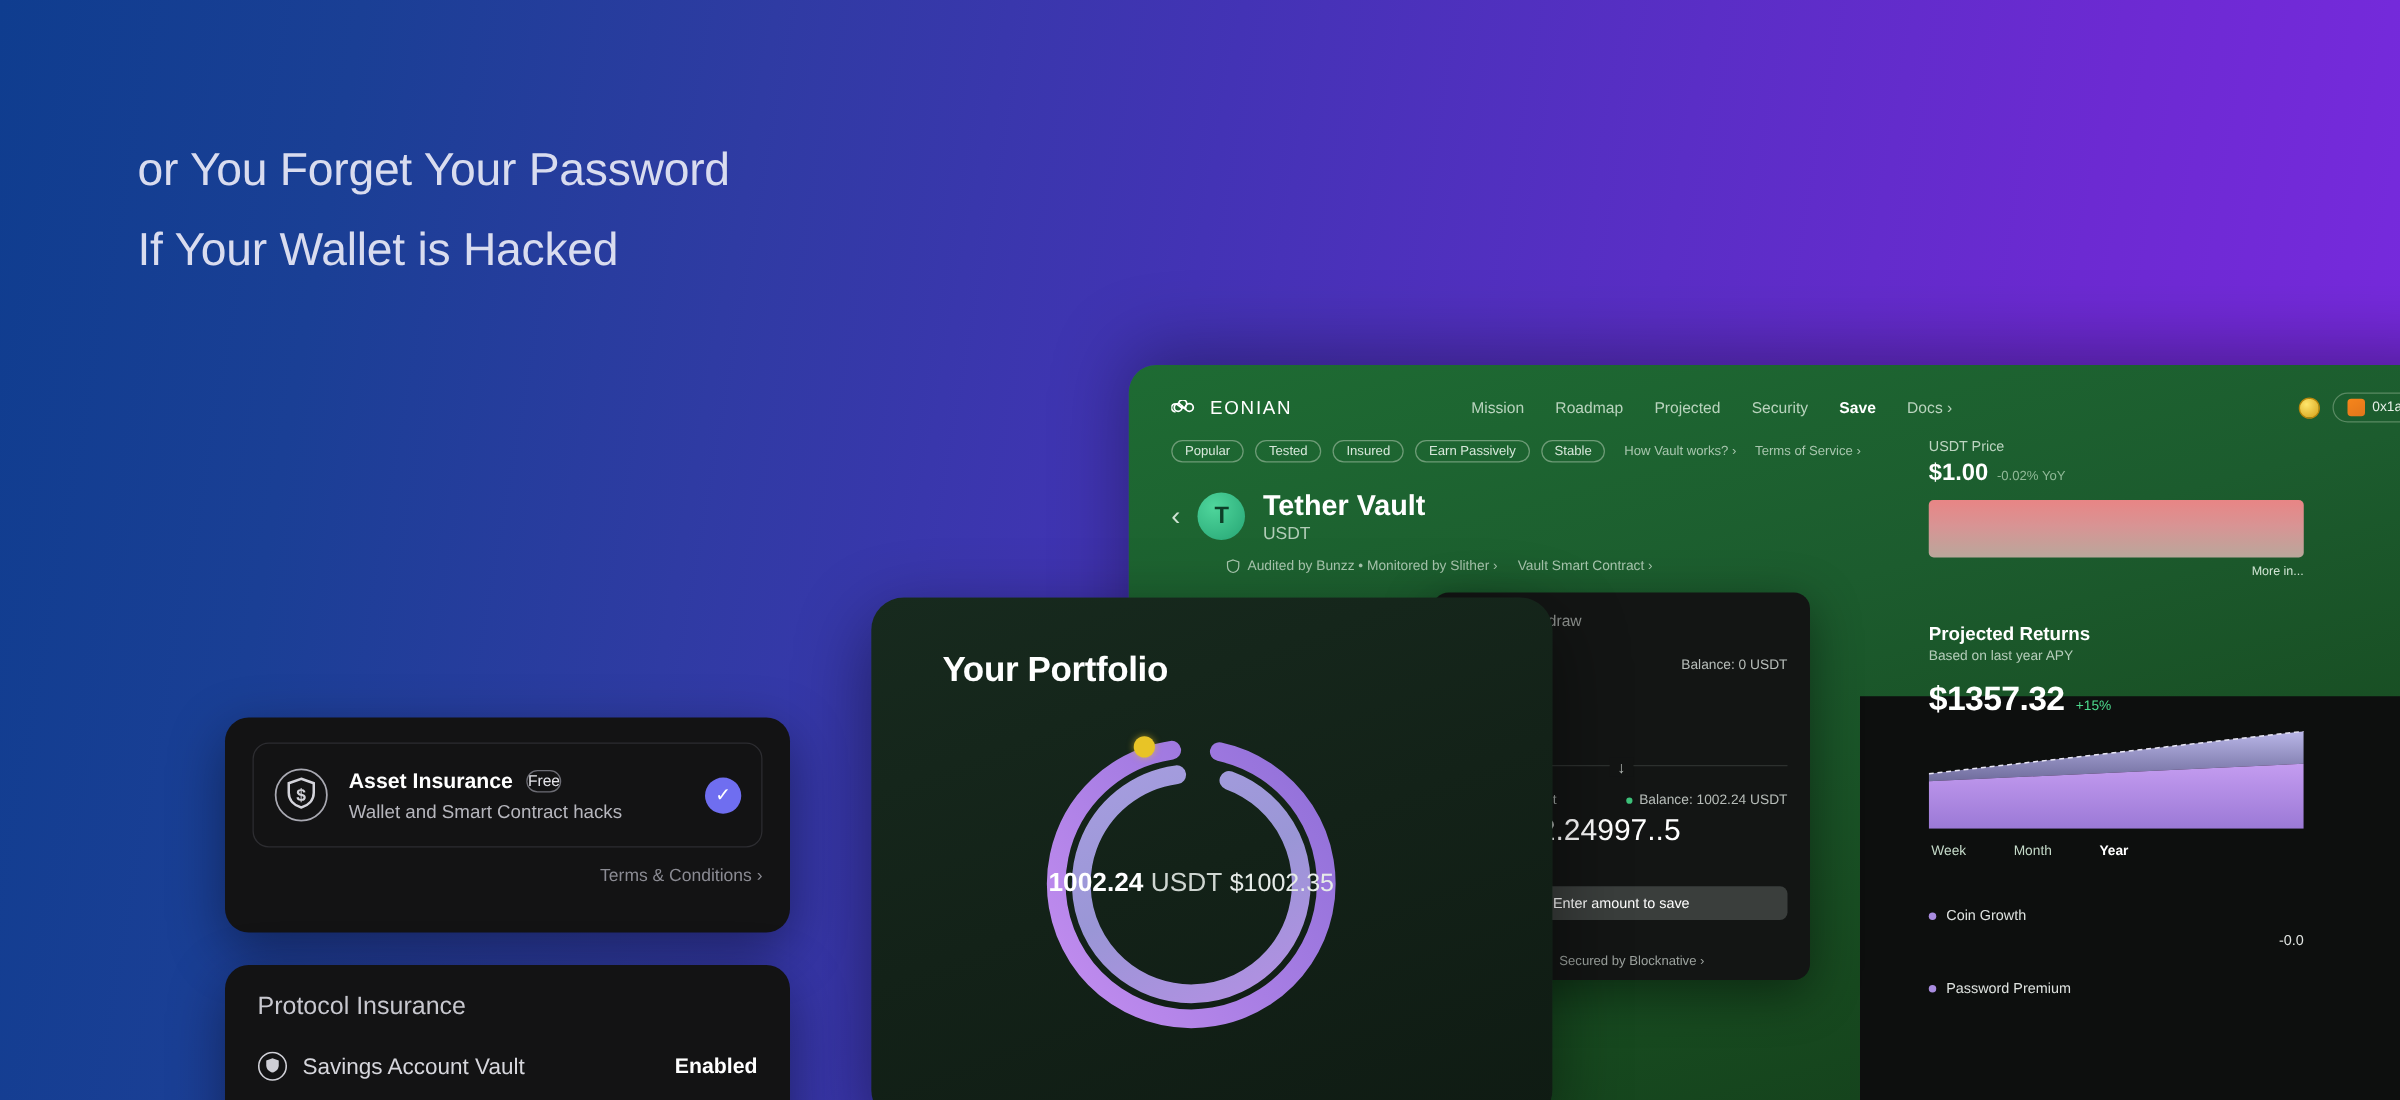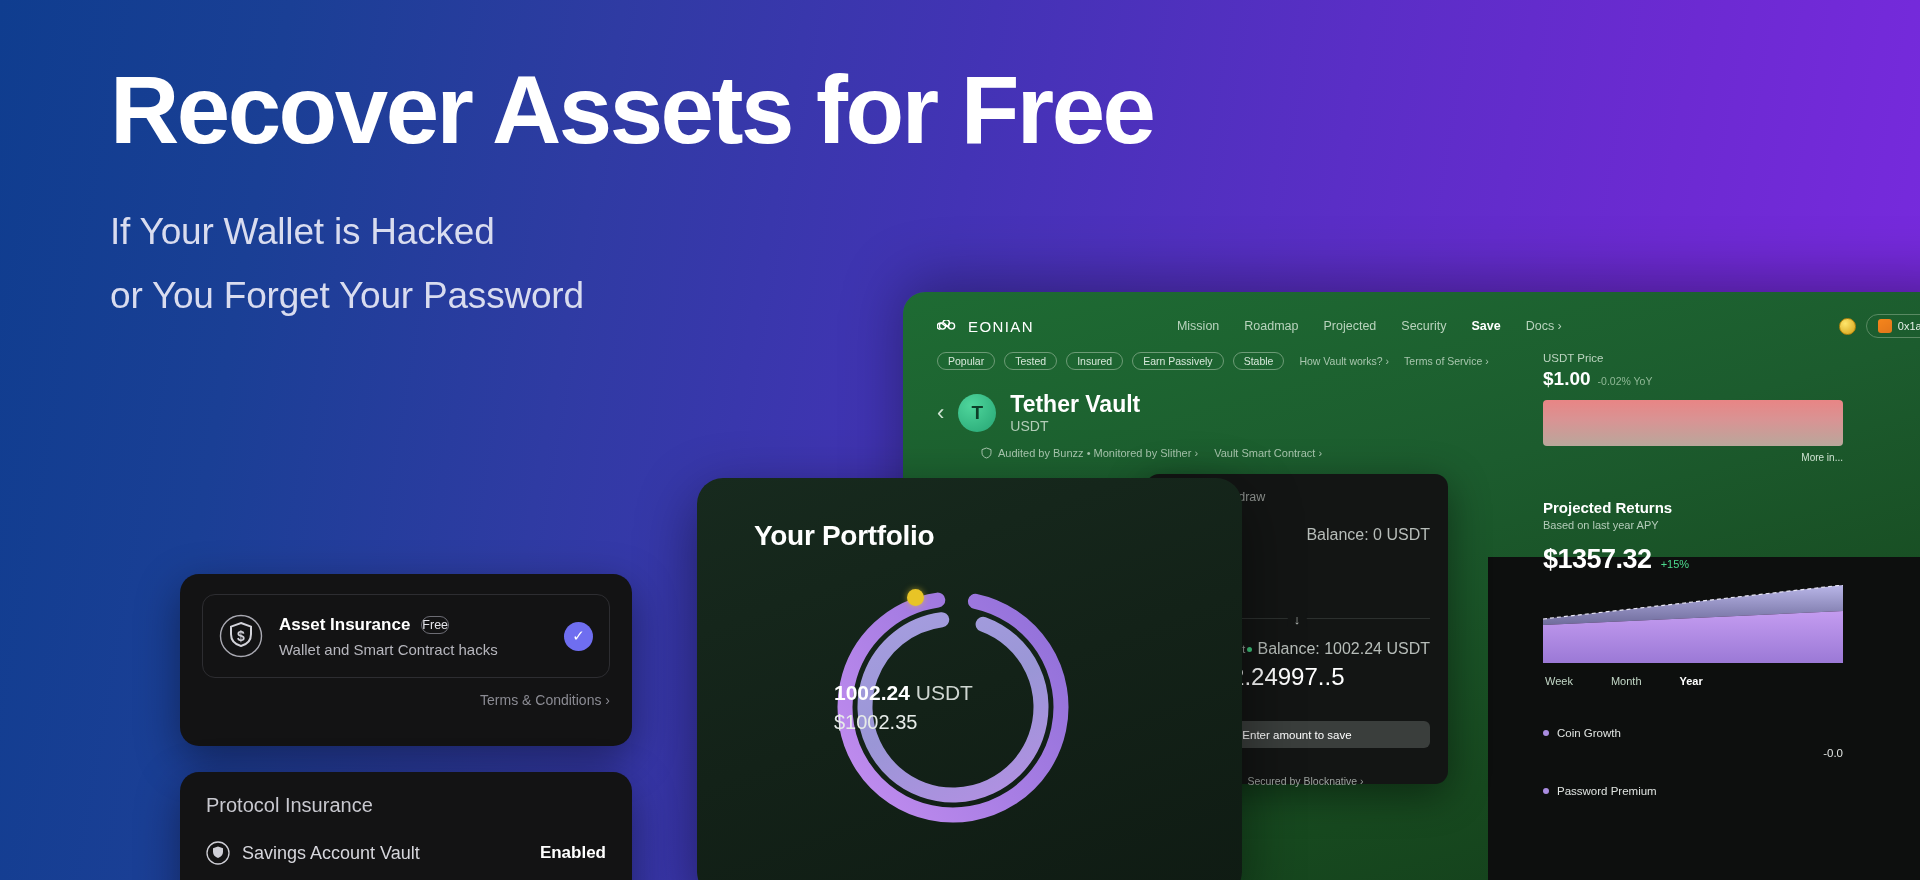--- a/index.html
+++ b/index.html
@@ -77,21 +77,21 @@
   .save-panel {
     position:absolute; left:243px; top:182px; width:302px; height:310px;
     background:#131514; border-radius:13px; padding:16px 18px;
     box-shadow:0 10px 40px rgba(0,0,0,.45);
   }
   .panel-tabs { display:flex; gap:20px; margin-bottom:22px; }
   .ptab { font-size:12.5px; color:#8d918e; }
   .ptab.active { color:#ffffff; font-weight:bold; }
   .row-between { display:flex; justify-content:space-between; align-items:center; }
   .lbl-sm { color:#9ca29e; font-size:11px; }
-  .bal-sm { color:#b7bdb9; font-size:16px; display:flex; align-items:center; gap:5px; }
+  .bal-sm { color:#b7bdb9; font-size:11px; display:flex; align-items:center; gap:5px; }
   .dot-green { width:5px; height:5px; border-radius:50%; background:#3ec27a; display:inline-block; }
   .amt-row { display:flex; align-items:center; gap:10px; margin-top:7px; }
   .wallet-ic {
     width:14px; height:11px; border:1.4px solid #c4c9c6; border-radius:2.5px;
     position:relative;
   }
   .wallet-ic::after { content:""; position:absolute; right:1.5px; top:3px;
     width:4px; height:4px; border:1.2px solid #c4c9c6; border-radius:1px; }
   .amt-big { color:#ffffff; font-size:27px; font-weight:300; line-height:1; }
   .amt-usd { color:#8d918e; font-size:10px; margin-left:28px; margin-top:3px; }
@@ -162,22 +162,22 @@
     border-radius:26px; z-index:20;
     box-shadow:0 18px 60px rgba(0,0,0,.45);
     padding:42px 0 0 57px;
   }
   .pf-title { color:#ffffff; font-size:28px; font-weight:bold; letter-spacing:-0.3px; }
   .pf-sub { color:#b9c6bc; font-size:18px; margin-top:12px; }
   .donut-wrap {
     position:relative; width:238px; height:238px; margin:36px 0 0 80px;
   }
   .donut-center {
-    position:absolute; inset:0; display:flex; flex-direction:column;
-    justify-content:center; gap:6px;
+    position:absolute; inset:0; display:flex; flex-direction:row;
+    align-items:center; justify-content:center; gap:6px;
   }
   .dc-1 { font-size:21px; color:#cfd6d1; }
   .dc-1 b { color:#ffffff; font-weight:bold; }
   .dc-2 { font-size:20px; color:#e6ebe8; }
   .yellow-dot {
     position:absolute; left:73px; top:1px; width:17px; height:17px;
     border-radius:50%; background:#e8c426; box-shadow:0 0 6px rgba(232,196,38,.6);
   }
 
   
@@ -214,24 +214,23 @@
   .proto-title { color:#c8c8cf; font-size:20px; }
   .proto-row { display:flex; align-items:center; gap:12px; margin-top:24px; }
   .proto-ic { width:24px; height:24px; flex:none; }
   .proto-lbl { color:#d6d6dc; font-size:18px; }
   .proto-val { margin-left:auto; color:#ffffff; font-size:17px; font-weight:bold; }
 </style>
 </head>
 <body>
 
 <div class="hero">
-  <div class="hero-title">Recover Assets for Free</div>
   <div class="hero-sub">
+    <div>or You Forget Your Password</div>
     <div>If Your Wallet is Hacked</div>
-    <div>or You Forget Your Password</div>
   </div>
 </div>
 
 <div class="app-window">
 
   <div class="app-topbar">
     <div class="brand">
       <svg class="brand-icon" width="22" height="12" viewBox="0 0 22 12">
         <path d="M5 6a3.2 3.2 0 1 1 3.2 3.2c-2.4 0-3.4-3.2-5.8-3.2a3.2 3.2 0 0 0 0 6.4" fill="none" stroke="#ffffff" stroke-width="1.4" transform="translate(1,-3)"></path>
         <circle cx="5.5" cy="6" r="3.1" fill="none" stroke="#ffffff" stroke-width="1.4"></circle>

